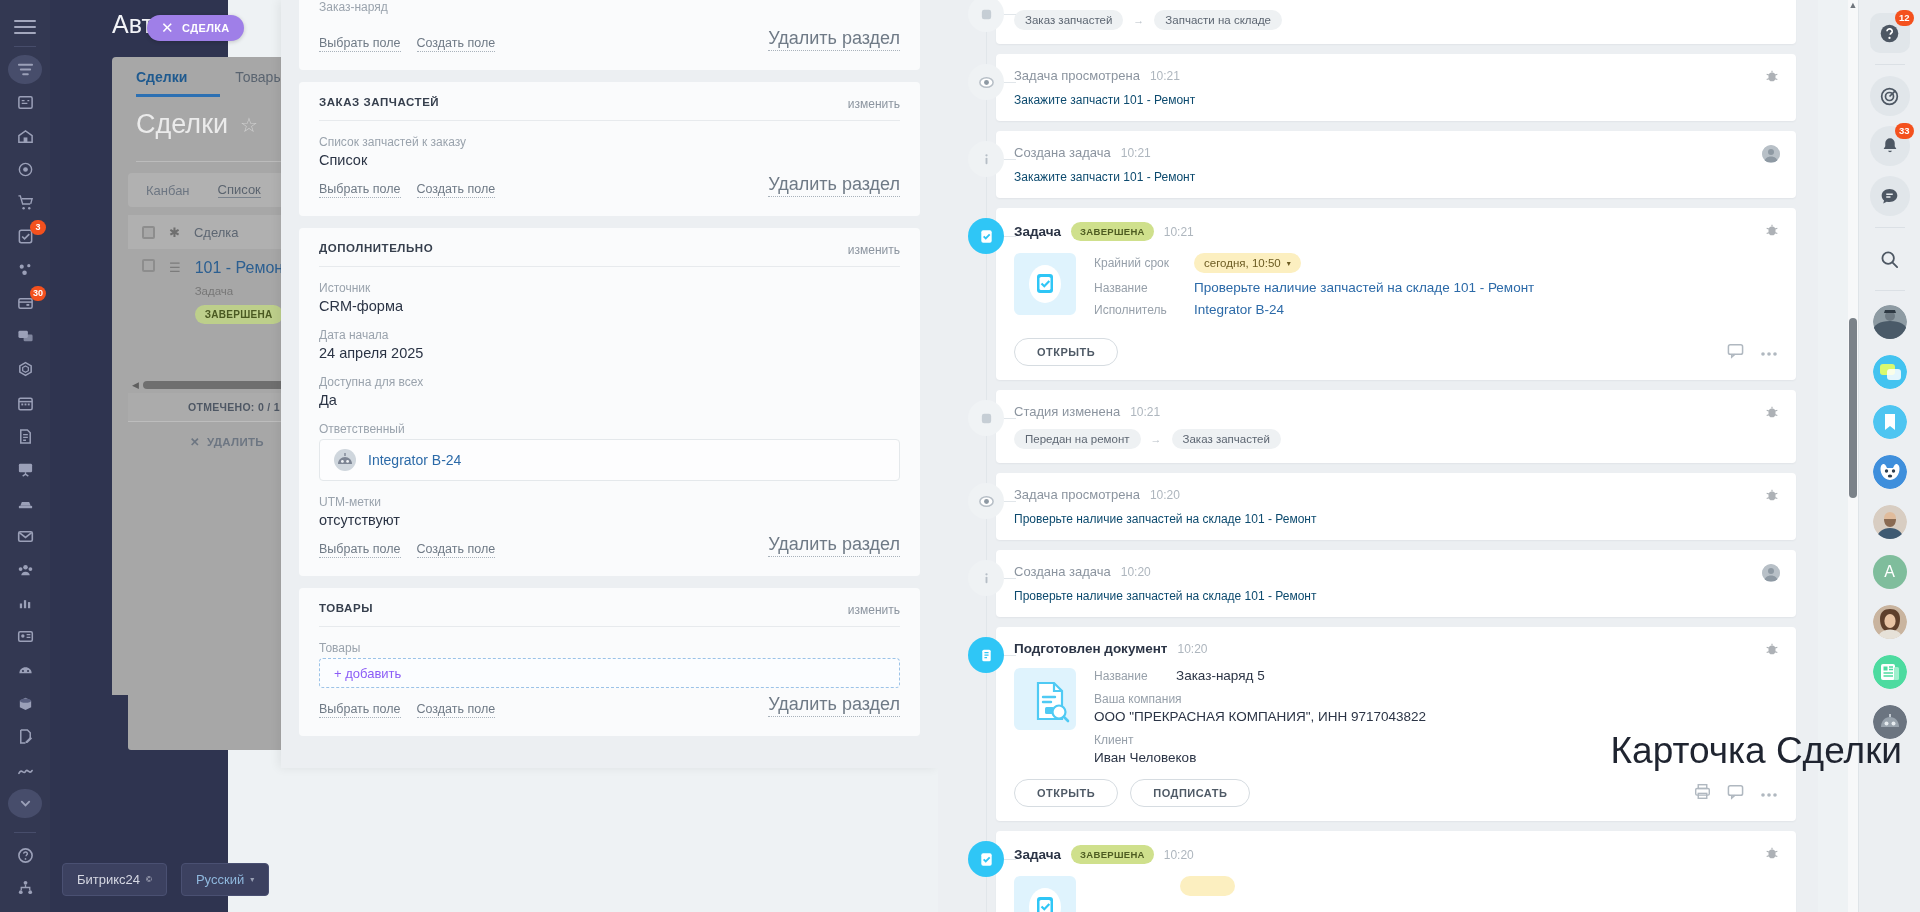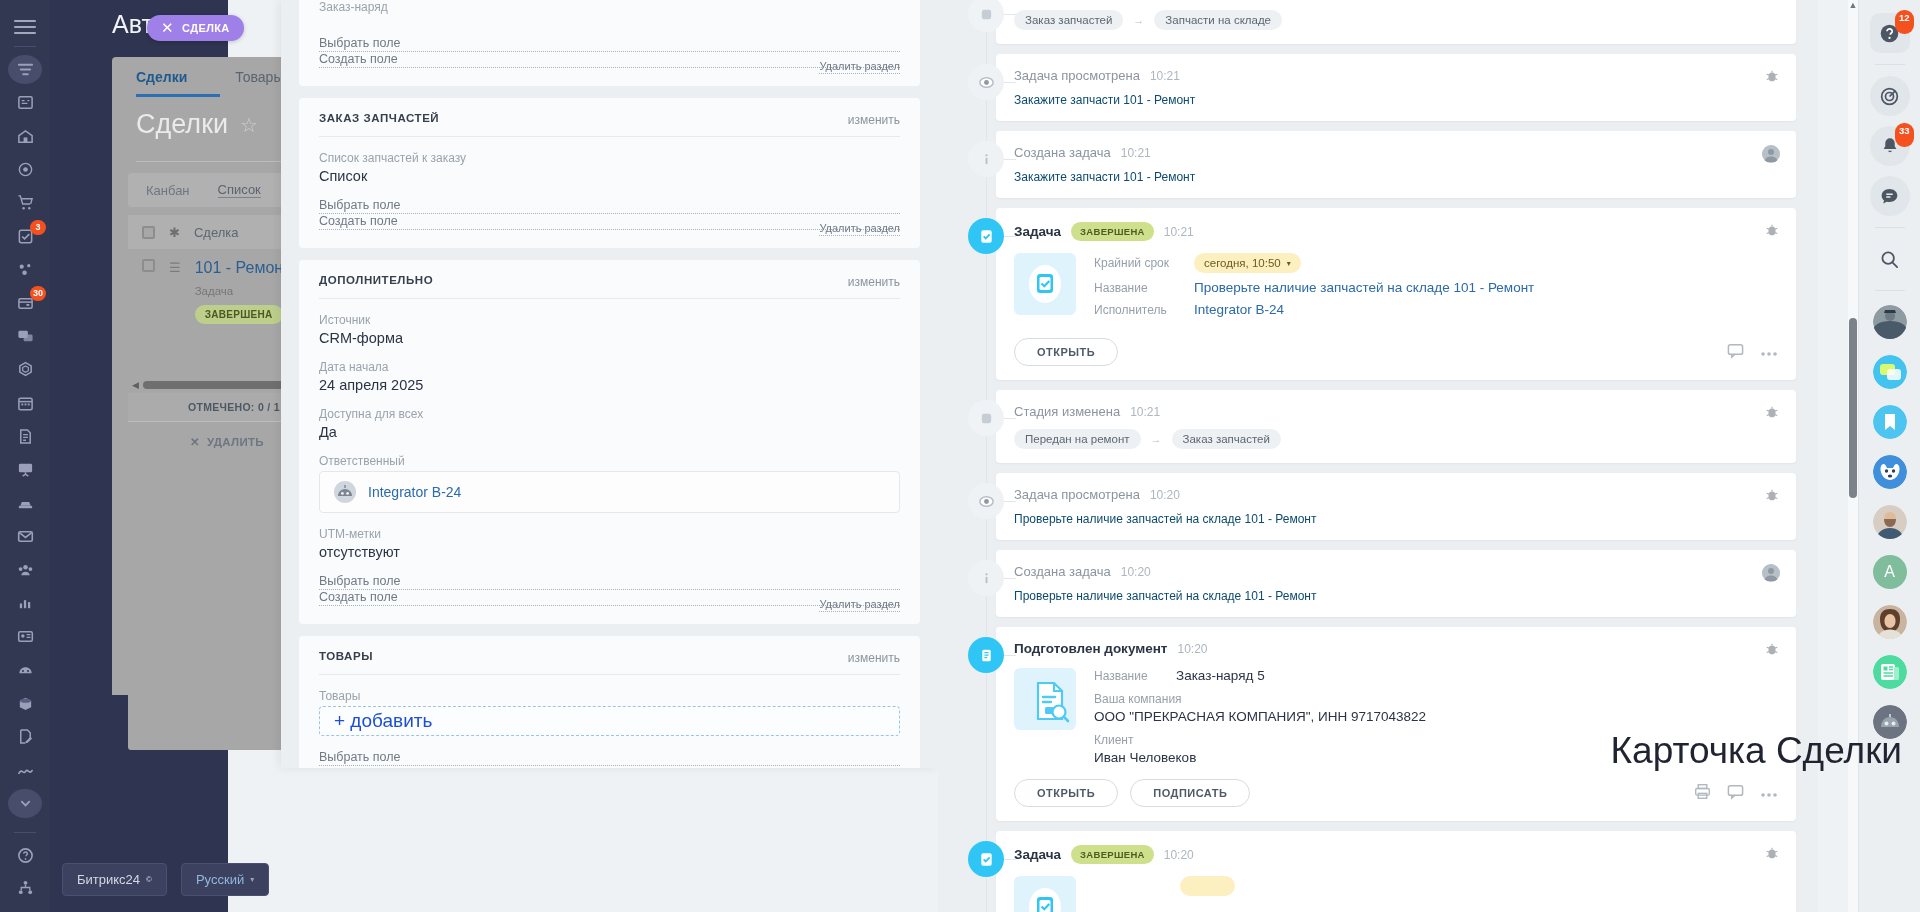--- a/index.html
+++ b/index.html
@@ -176,27 +176,27 @@
   .sec-title {
     font-size: 11.5px; font-weight: bold; color: #363f4d;
     letter-spacing: .55px; text-transform: uppercase;
   }
   .sec-edit {
     position: absolute; right: 20px; top: 15px; font-size: 12px; color: #8b949f; cursor: pointer;
   }
   .sec-rule { height: 1px; background: #e7eaed; margin: 12px 0 14px; }
   .fld-label { font-size: 12px; color: #9aa3ad; margin-bottom: 3px; }
   .fld-value { font-size: 14.5px; color: #2b3445; margin-bottom: 14px; }
-  .fld-links { display: flex; margin-top: 4px; flex-direction: column; }
+  .fld-links { display: flex; gap: 16px; margin-top: 4px; }
   .dotted-link {
     font-size: 12.5px; color: #6f7a86; border-bottom: 1px dotted #a9b2bb;
     cursor: pointer; padding-bottom: 1px;
   }
   .del-sec {
-    position: absolute; right: 20px; bottom: 12px; font-size: 11px;
+    position: absolute; right: 20px; bottom: 19px; font-size: 18px;
     color: #6f7a86; border-bottom: 1px dotted #a9b2bb; cursor: pointer; padding-bottom: 1px;
   }
 
   
   .file-tile {
     width: 92px; height: 92px; background: #fff; border-radius: 6px;
     box-shadow: 0 1px 3px rgba(0,0,0,.10);
     display: flex; flex-direction: column; align-items: center; justify-content: center;
     position: relative; cursor: pointer; margin-top: 6px;
   }
@@ -218,21 +218,21 @@
     width: 22px; height: 22px; border-radius: 50%; background: #cfd6dd;
     display: flex; align-items: center; justify-content: center; font-size: 12px; overflow: hidden;
   }
   .person-box .nm { font-size: 14px; color: #2c6aa8; cursor: pointer; }
 
   .add-box {
     border: 1px dashed #9cc3e8; border-radius: 4px; background: #fbfdff;
     height: 30px; display: flex; align-items: center; padding: 0 14px; margin-bottom: 14px;
     cursor: pointer;
   }
-  .add-box span { font-size: 19px; color: #1d4ed8; }
+  .add-box span { font-size: 13px; color: #8b5cf6; }
 
   
   #timeline {
     position: absolute; left: 938px; top: 0; width: 880px; height: 912px;
     background: #eceff2; overflow: hidden; z-index: 20;
   }
   #tl-axis { position: absolute; left: 48px; top: 0; width: 1px; height: 912px; background: #e1e6ea; }
   .tl-item { position: relative; margin: 0 22px 10px 0; }
   .tl-card {
     margin-left: 58px; background: #fff; border-radius: 4px; padding: 14px 18px 14px 18px;
@@ -315,21 +315,21 @@
     display: flex; flex-direction: column; align-items: center; padding-top: 8px;
   }
   .rr-item {
     width: 40px; height: 40px; margin: 5px 0; border-radius: 10px;
     display: flex; align-items: center; justify-content: center; position: relative;
     cursor: pointer; color: #5d6672;
   }
   .rr-item.boxed { background: #e1e6ea; }
   .rr-item.circ { border-radius: 50%; background: #e1e6ea; }
   .rr-badge {
-    position: absolute; top: -3px; right: -4px; min-width: 18px; height: 24px;
+    position: absolute; top: -3px; right: -4px; min-width: 18px; height: 16px;
     background: #f4511e; color: #fff; border-radius: 9px; font-size: 9.5px;
     font-weight: bold; line-height: 16px; text-align: center; padding: 0 4px;
   }
   .rr-sep { width: 30px; height: 1px; background: #dbe0e5; margin: 6px 0; }
   .rr-av { width: 34px; height: 34px; border-radius: 50%; overflow: hidden; position: relative; }
 
   
   #watermark {
     position: absolute; right: 18px; bottom: 140px; z-index: 60;
     font-size: 37px; color: #1f2430; white-space: nowrap;

